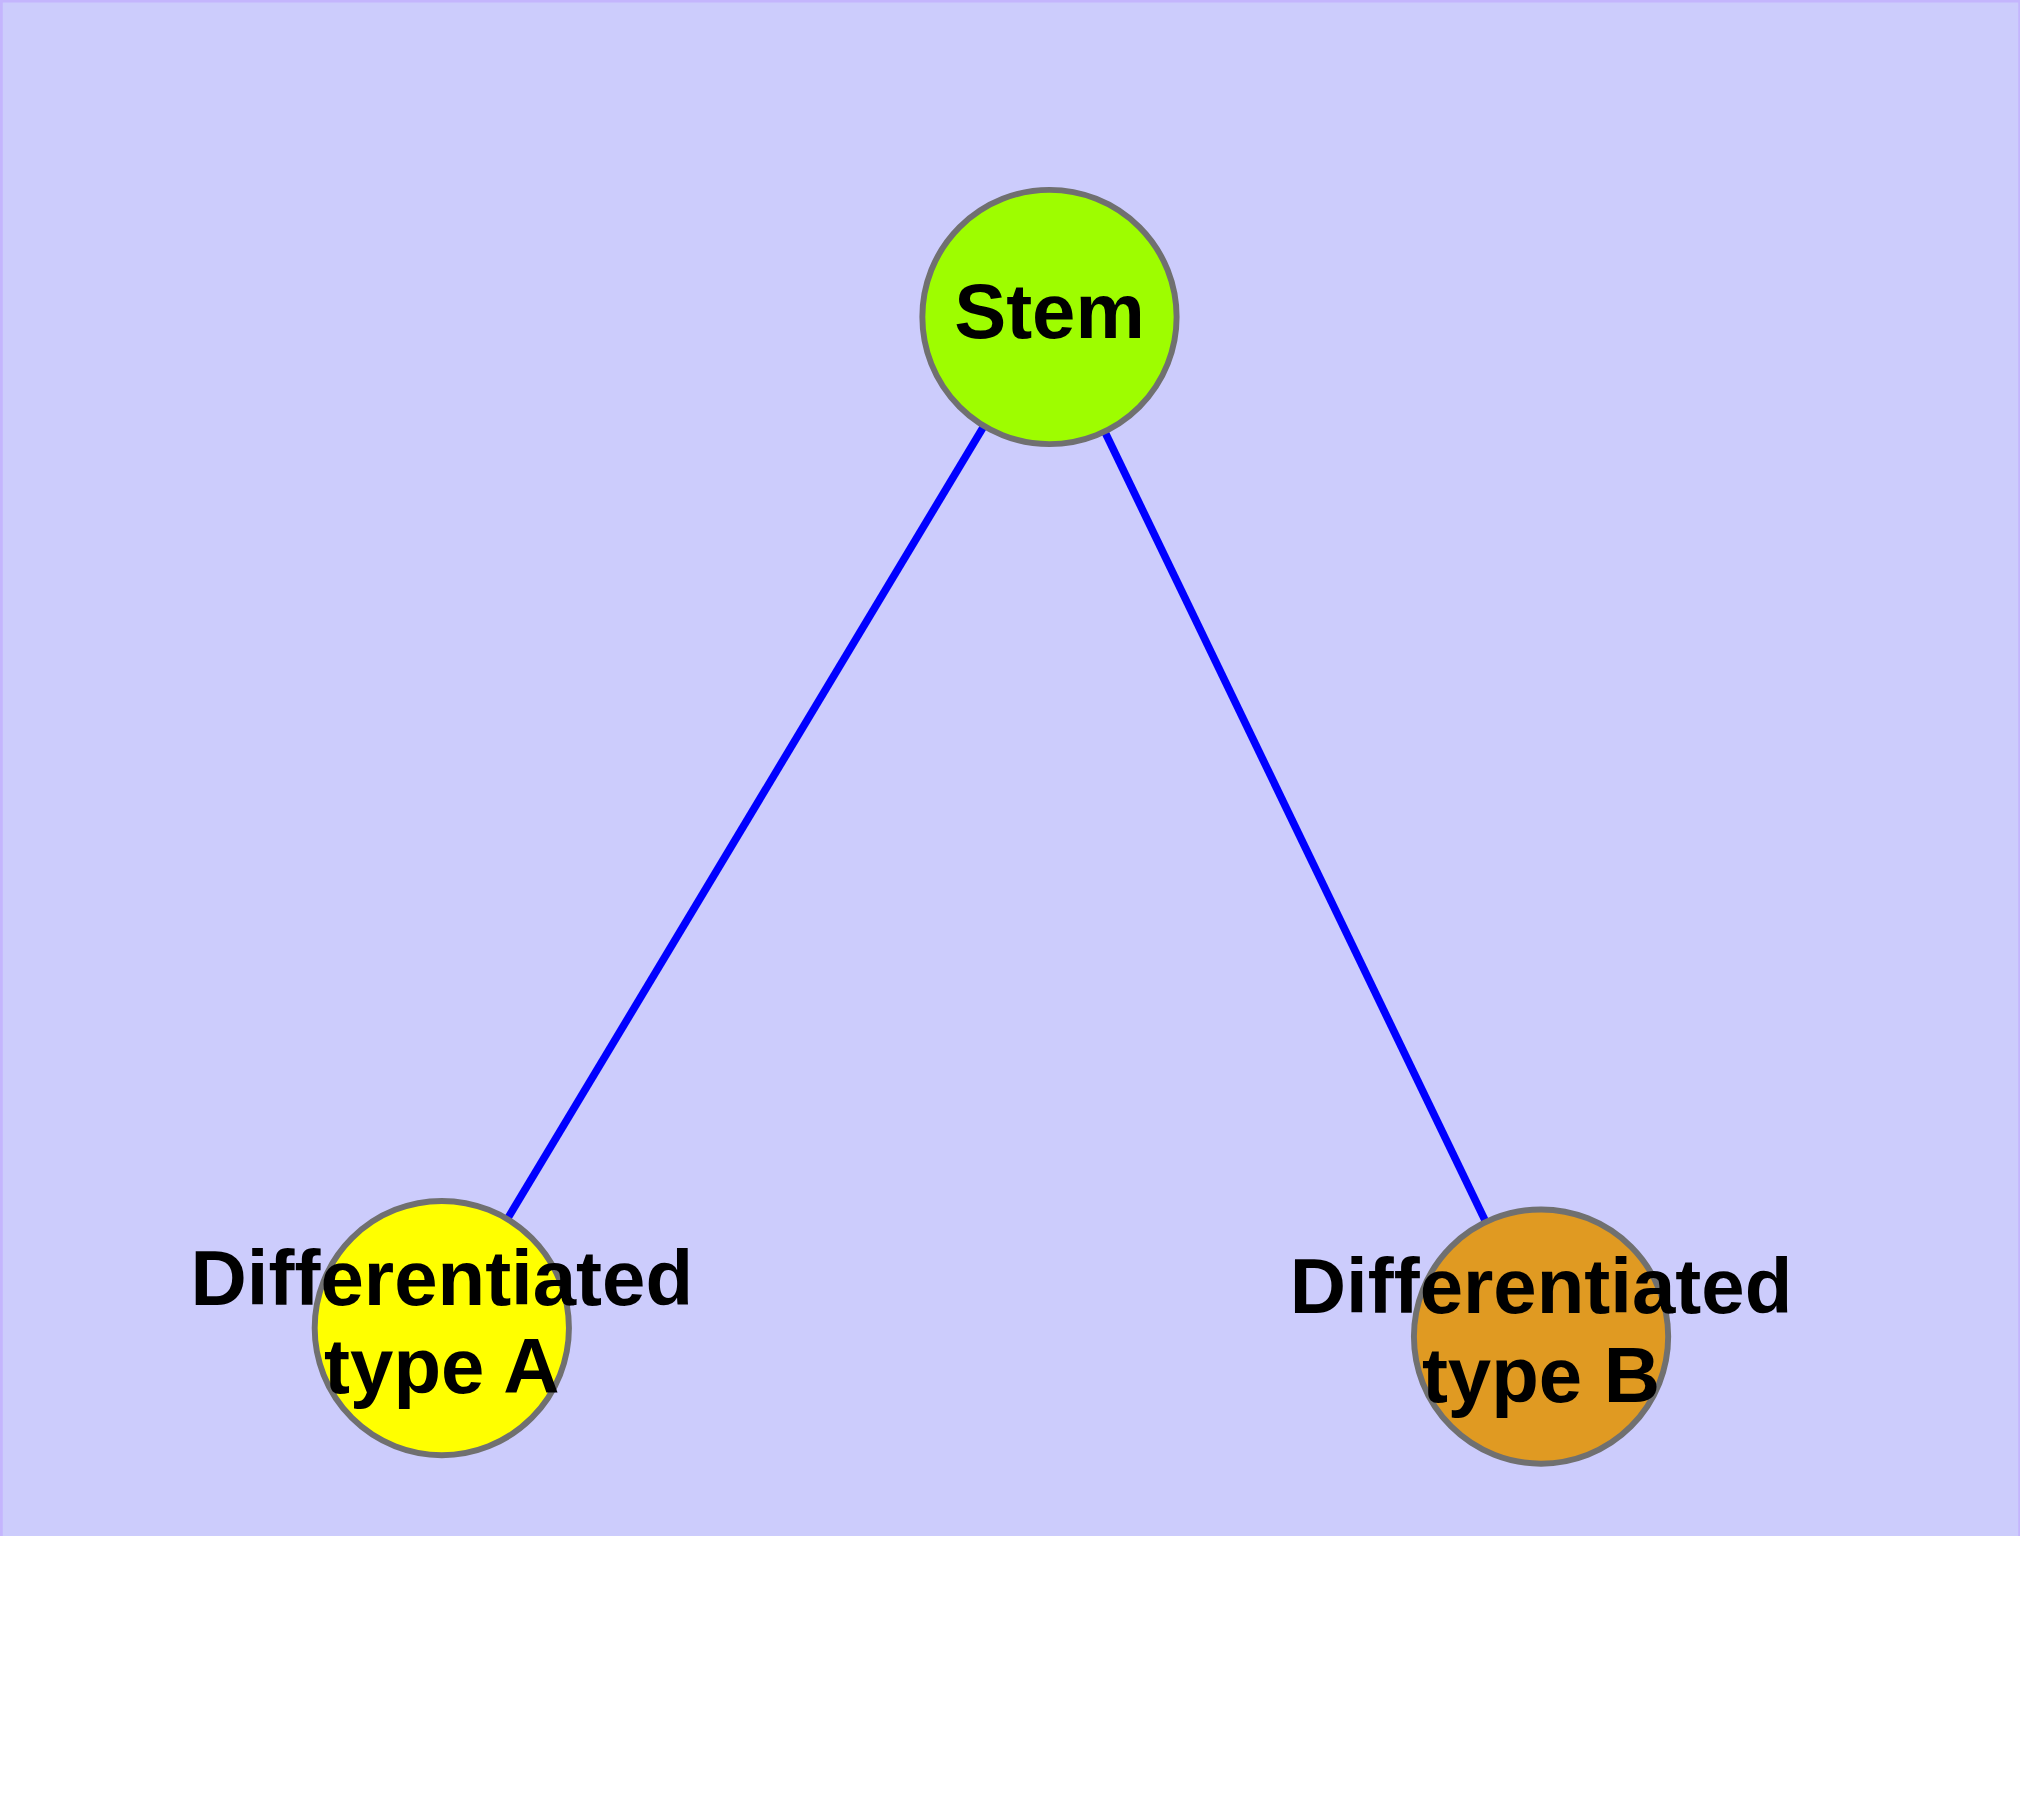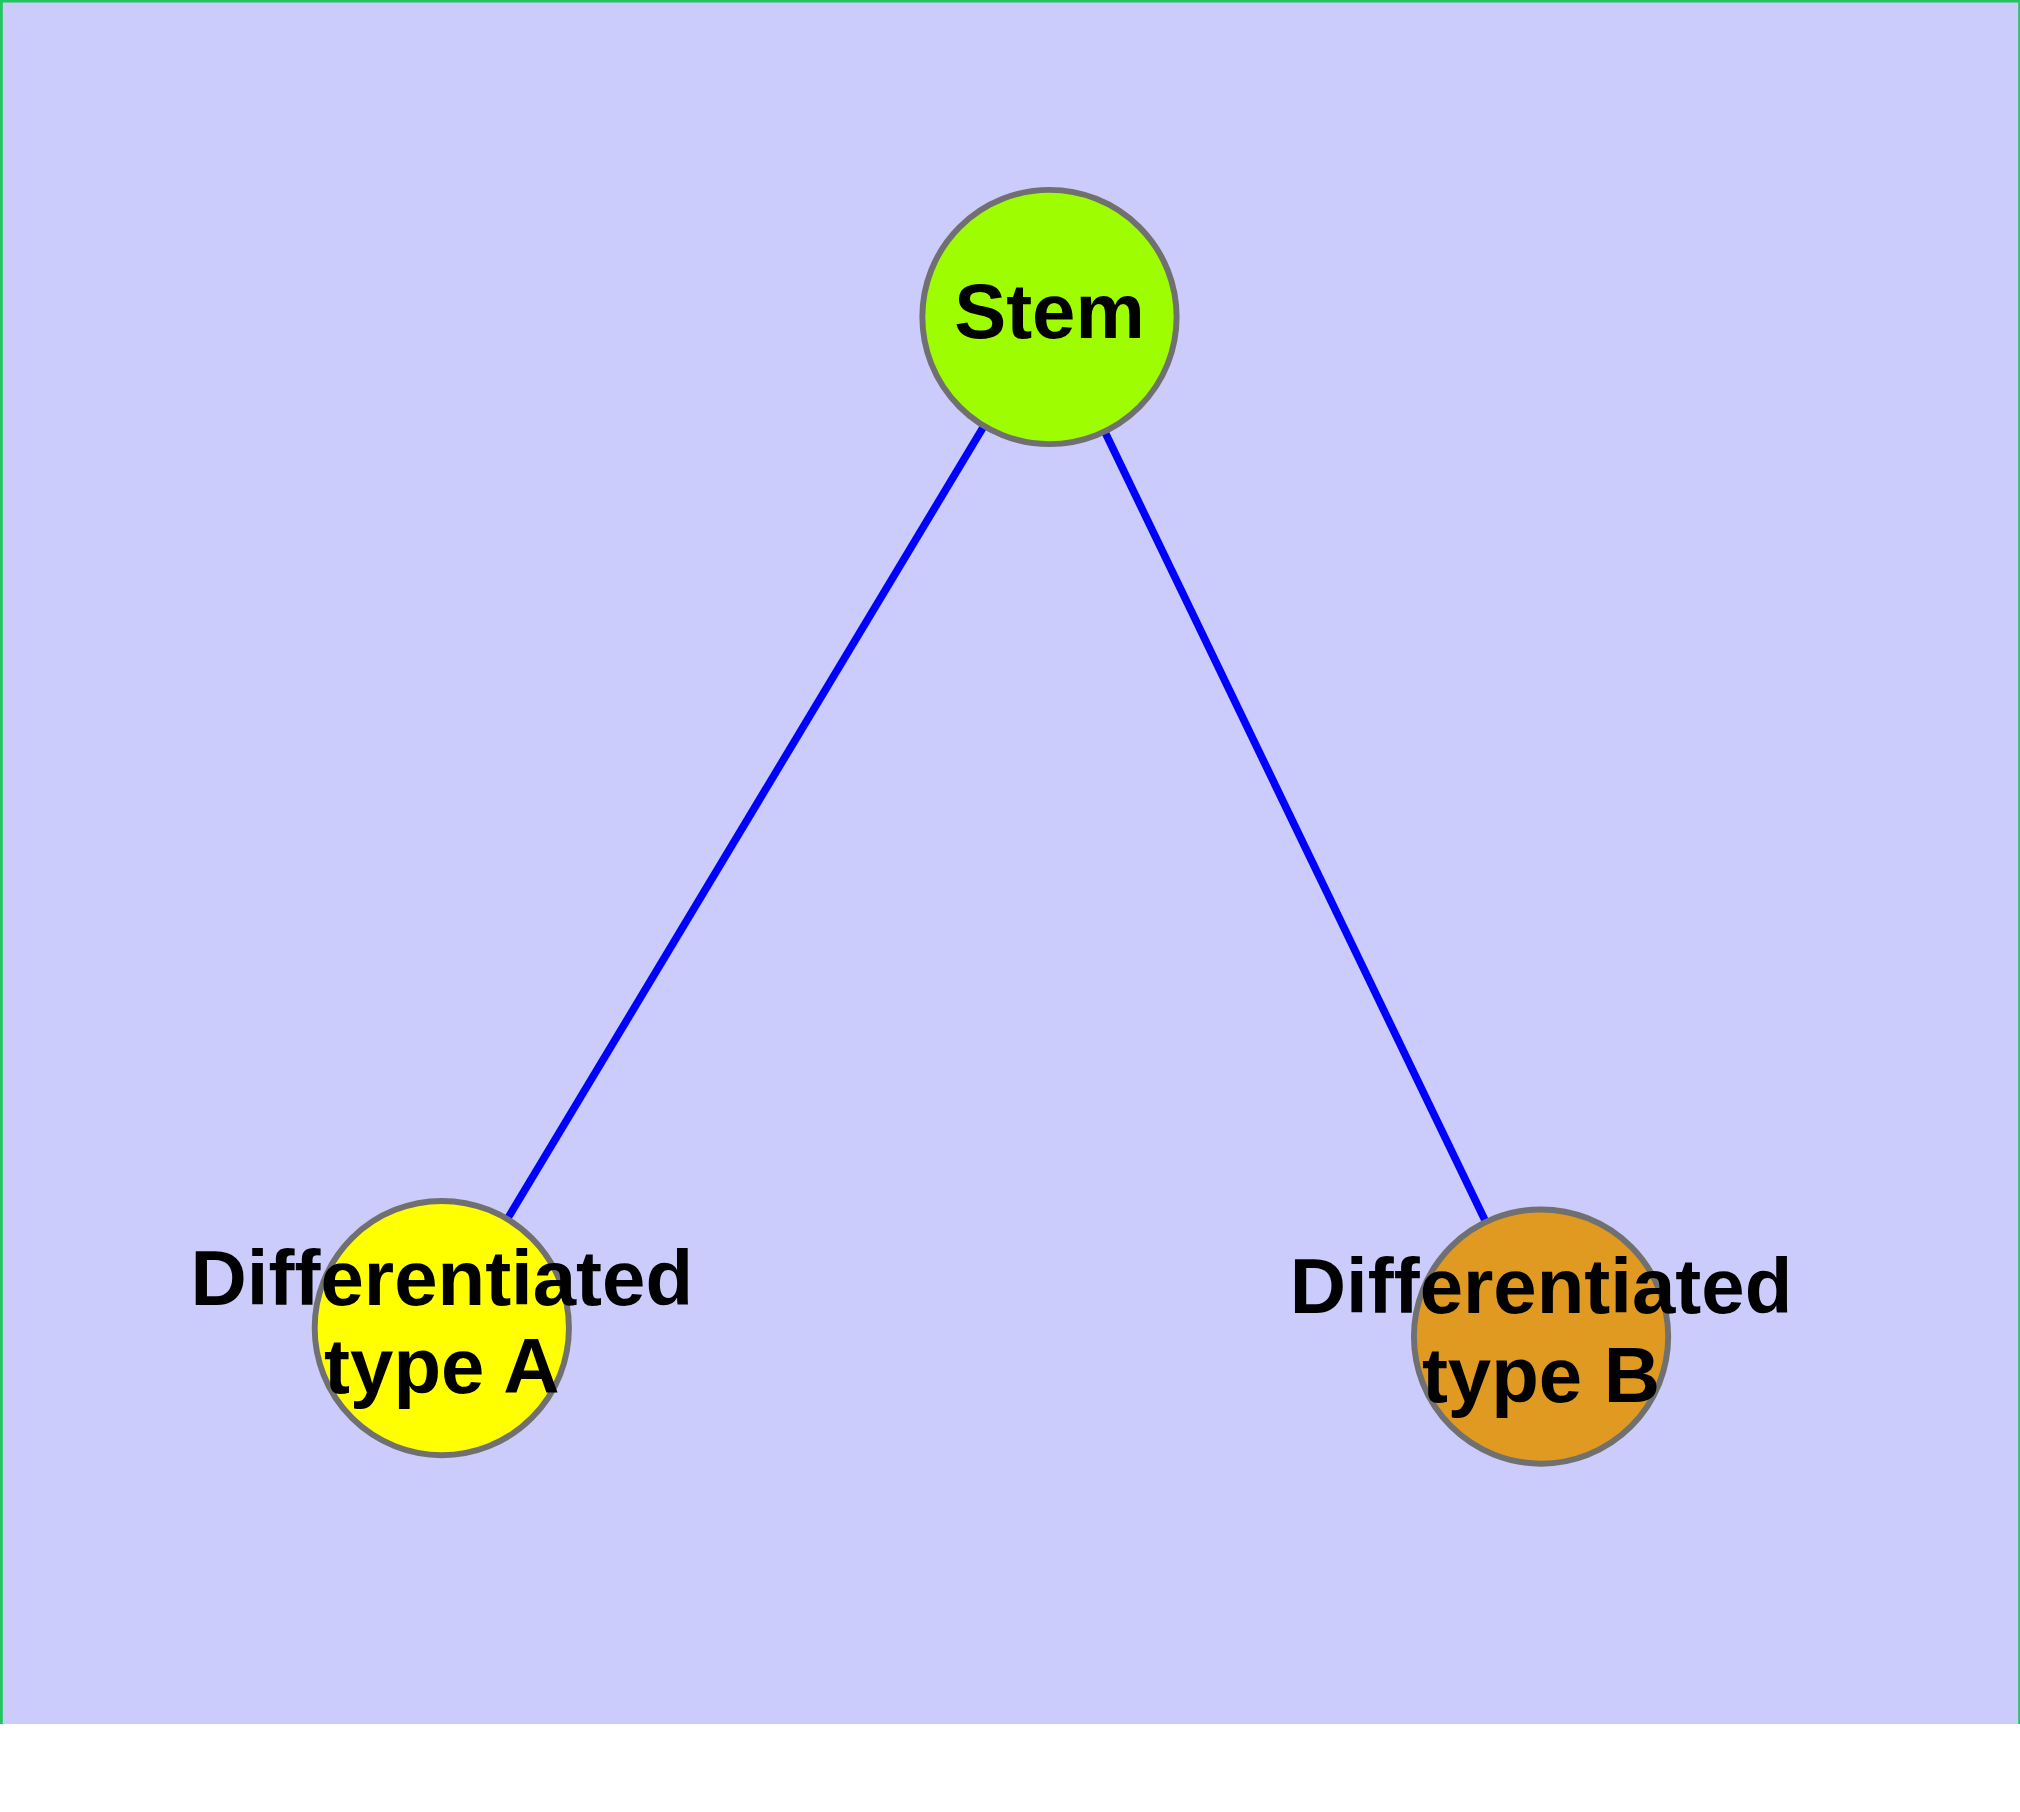--- a/index.html
+++ b/index.html
@@ -34,21 +34,21 @@
     font-weight: bold;
     fill: #000000;
     text-anchor: middle;
     dominant-baseline: middle;
     white-space: pre;
   }
 </style>
 </head>
 <body style="width: 2021px; height: 1812px;">
 
-<div id="canvas" style="width: 2021px; height: 1724px; background: #22c55e;">
+<div id="canvas" style="width: 2021px; height: 1536px; background: #c4b5fd;">
   <svg id="graph-svg" viewBox="0 0 2384 2138" xmlns="http://www.w3.org/2000/svg" style="width: 2021px; height: 1812px;">
 
     <rect id="bg-rect" x="3" y="3" width="2378" height="2132" fill="#ccccfc"></rect>
 
     <g id="edge-layer">
       <line id="edge-stem-to-diff-a" class="graph-edge" x1="1238" y1="374" x2="521" y2="1567" stroke="#0000ff" stroke-width="9" stroke-linecap="butt"></line>
       <line id="edge-stem-to-diff-b" class="graph-edge" x1="1238" y1="374" x2="1818" y2="1577" stroke="#0000ff" stroke-width="9" stroke-linecap="butt"></line>
     </g>
 
     <g id="node-layer">

